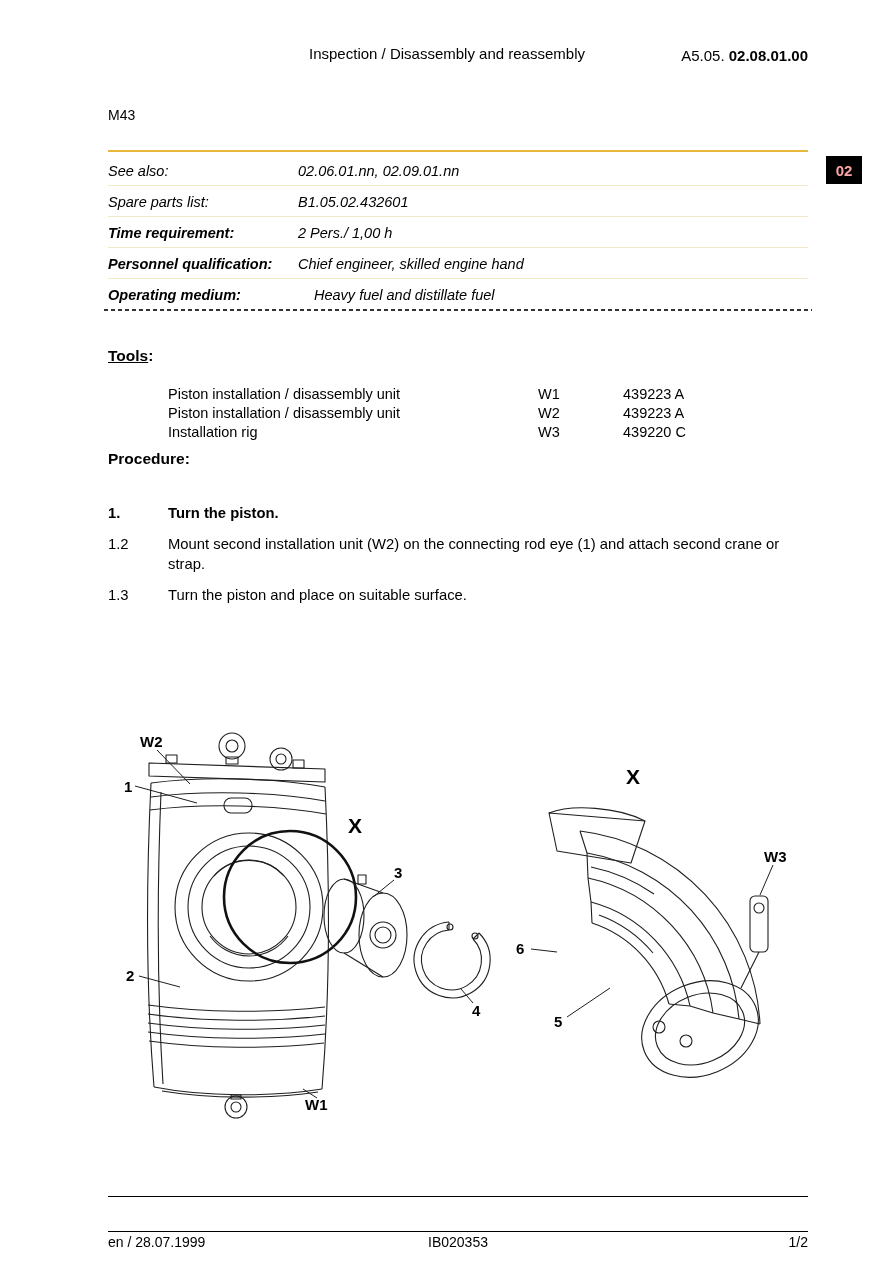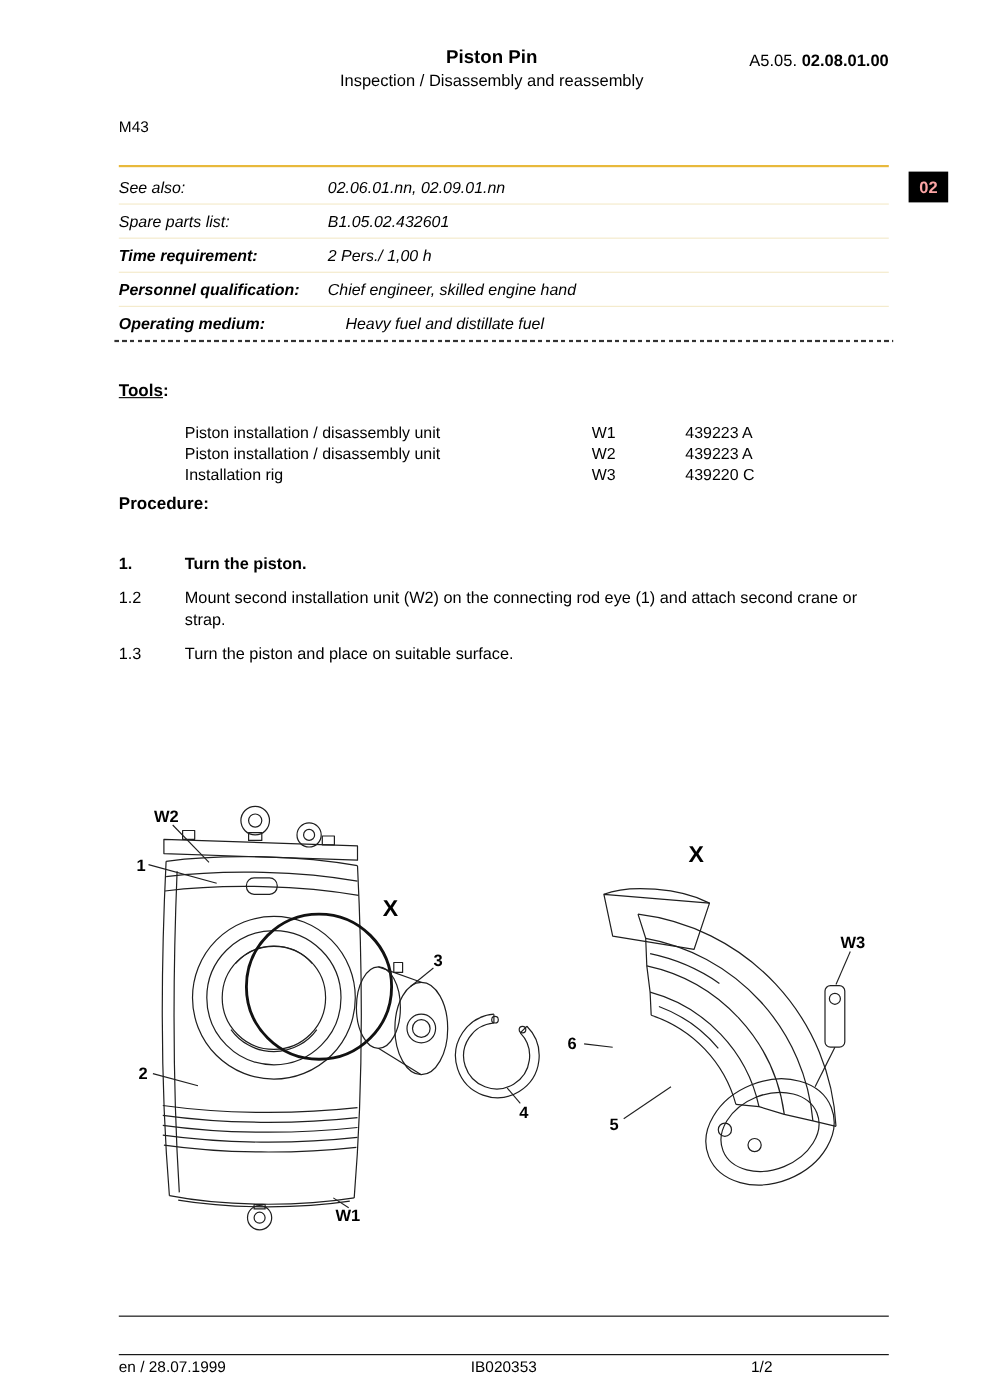--- a/index.html
+++ b/index.html
@@ -56,29 +56,28 @@
   .figure svg text { font-family:"Liberation Sans", sans-serif; font-weight:bold; font-size:15px; fill:#000; }
   .figure svg text.xbig { font-size:21px; }
   .art { stroke:#1f1f1f; fill:none; stroke-width:1.1; stroke-linejoin:round; }
   .leaders { stroke:#1f1f1f; stroke-width:1; }
   
   .footer-rule-top { position:absolute; top:1196px; left:108px; width:700px; height:1px; background:#000; }
   .footer-rule-bottom { position:absolute; top:1231px; left:108px; width:700px; height:1px; background:#000; }
   .footer-text { position:absolute; top:1234px; left:108px; width:700px; font-size:14px; display:flex; }
   .footer-left { width:33%; text-align:left; }
   .footer-center { width:34%; text-align:center; }
-  .footer-right { width:33%; text-align:center; }
+  .footer-right { width:33%; text-align:right; }
 </style>
 </head>
 <body>
 
 <div class="page">
 
   <div class="title-block">
-    <div class="doc-title">Piston Pin</div>
     <div class="doc-subtitle">Inspection / Disassembly and reassembly</div>
   </div>
   <div class="doc-ref">
     <span>A5.05.</span>
     <b>02.08.01.00</b>
   </div>
   <div class="model">M43</div>
 
   <div class="rule-yellow"></div>
   <div class="side-tab">02</div>

